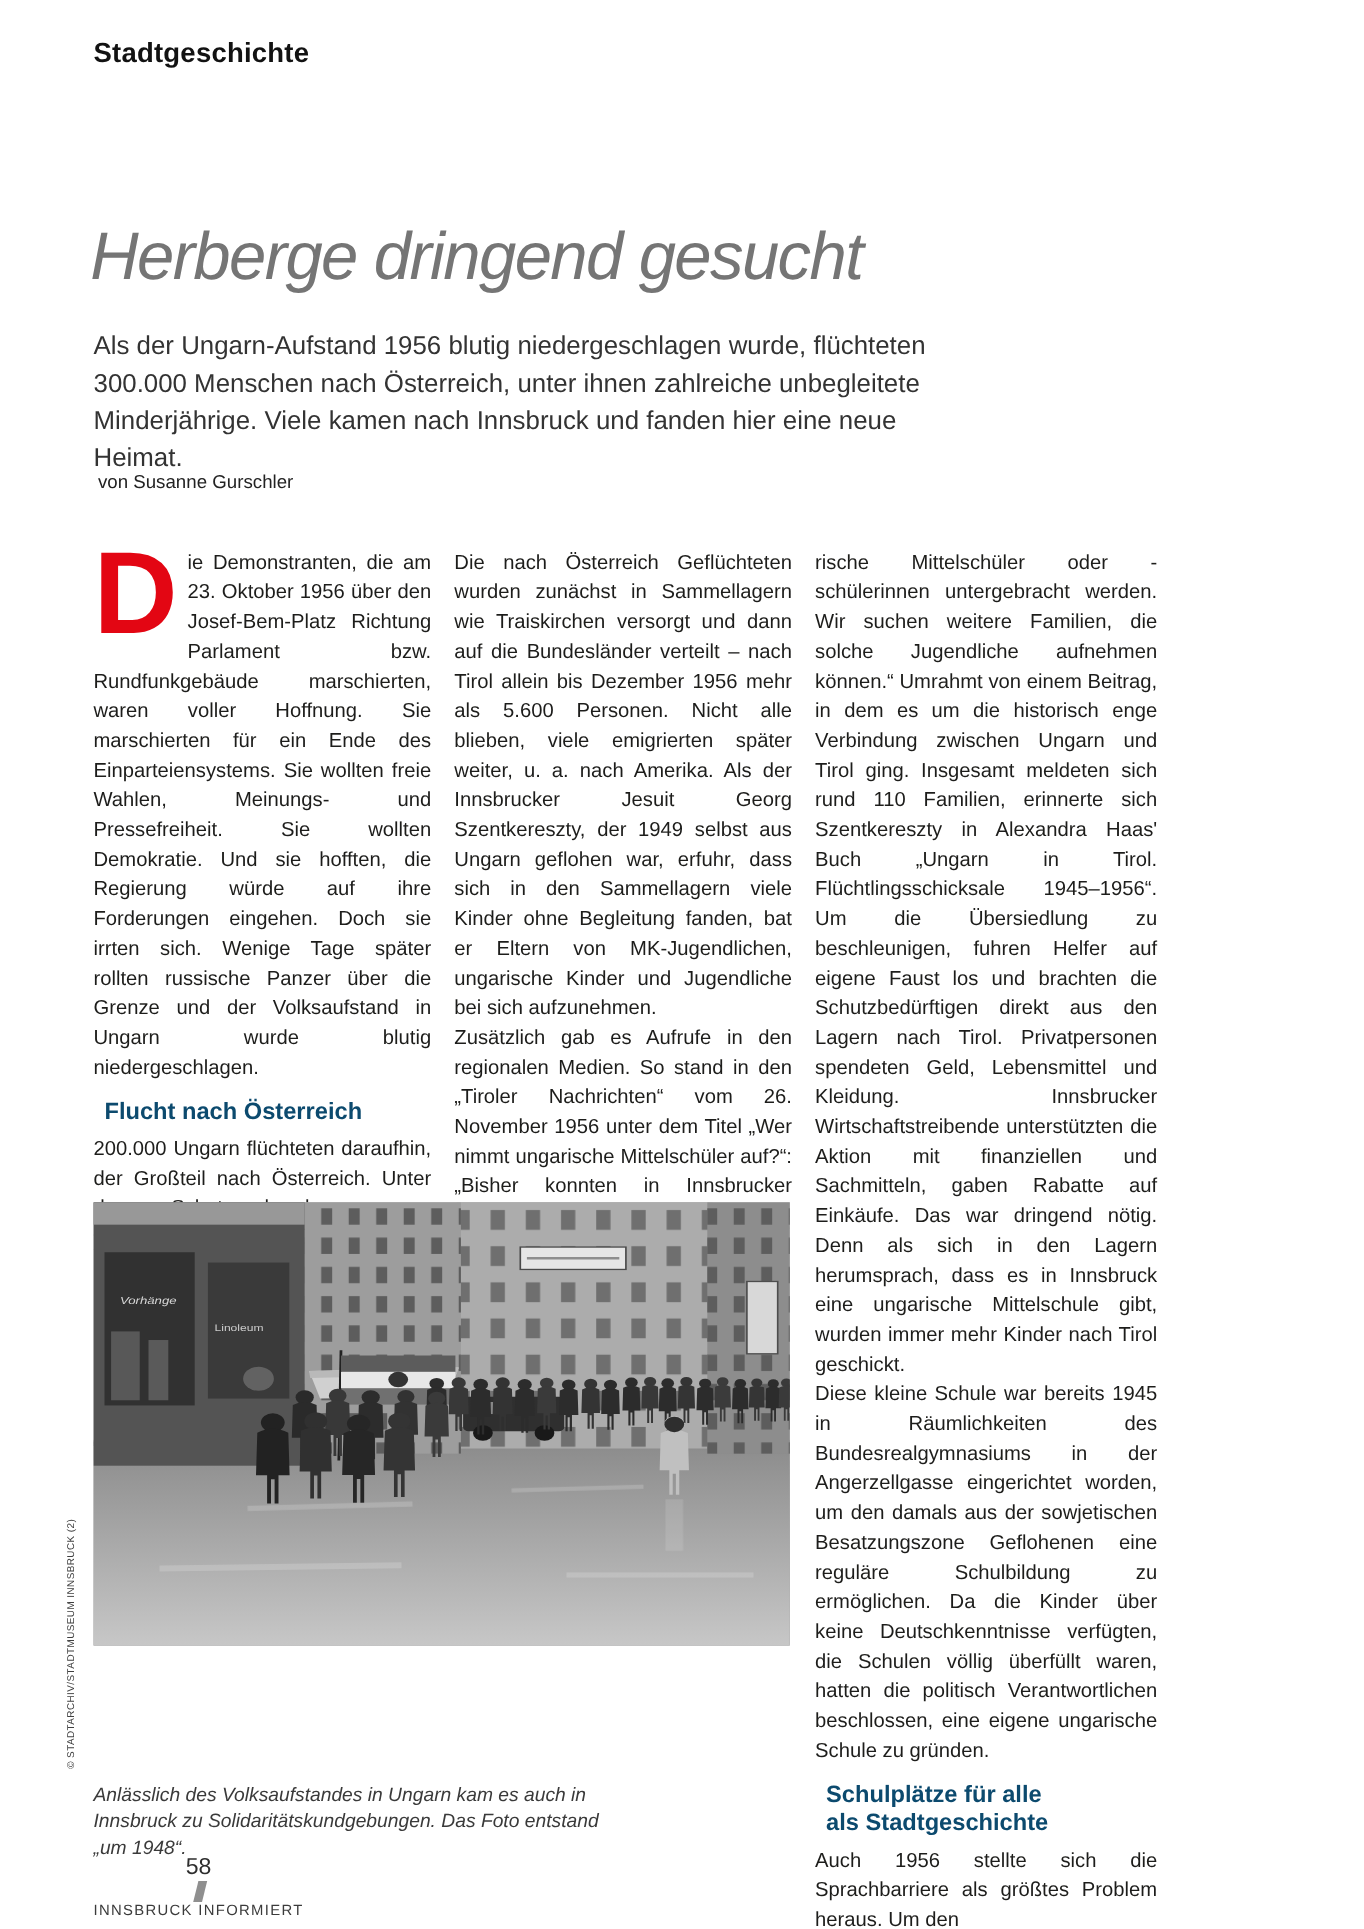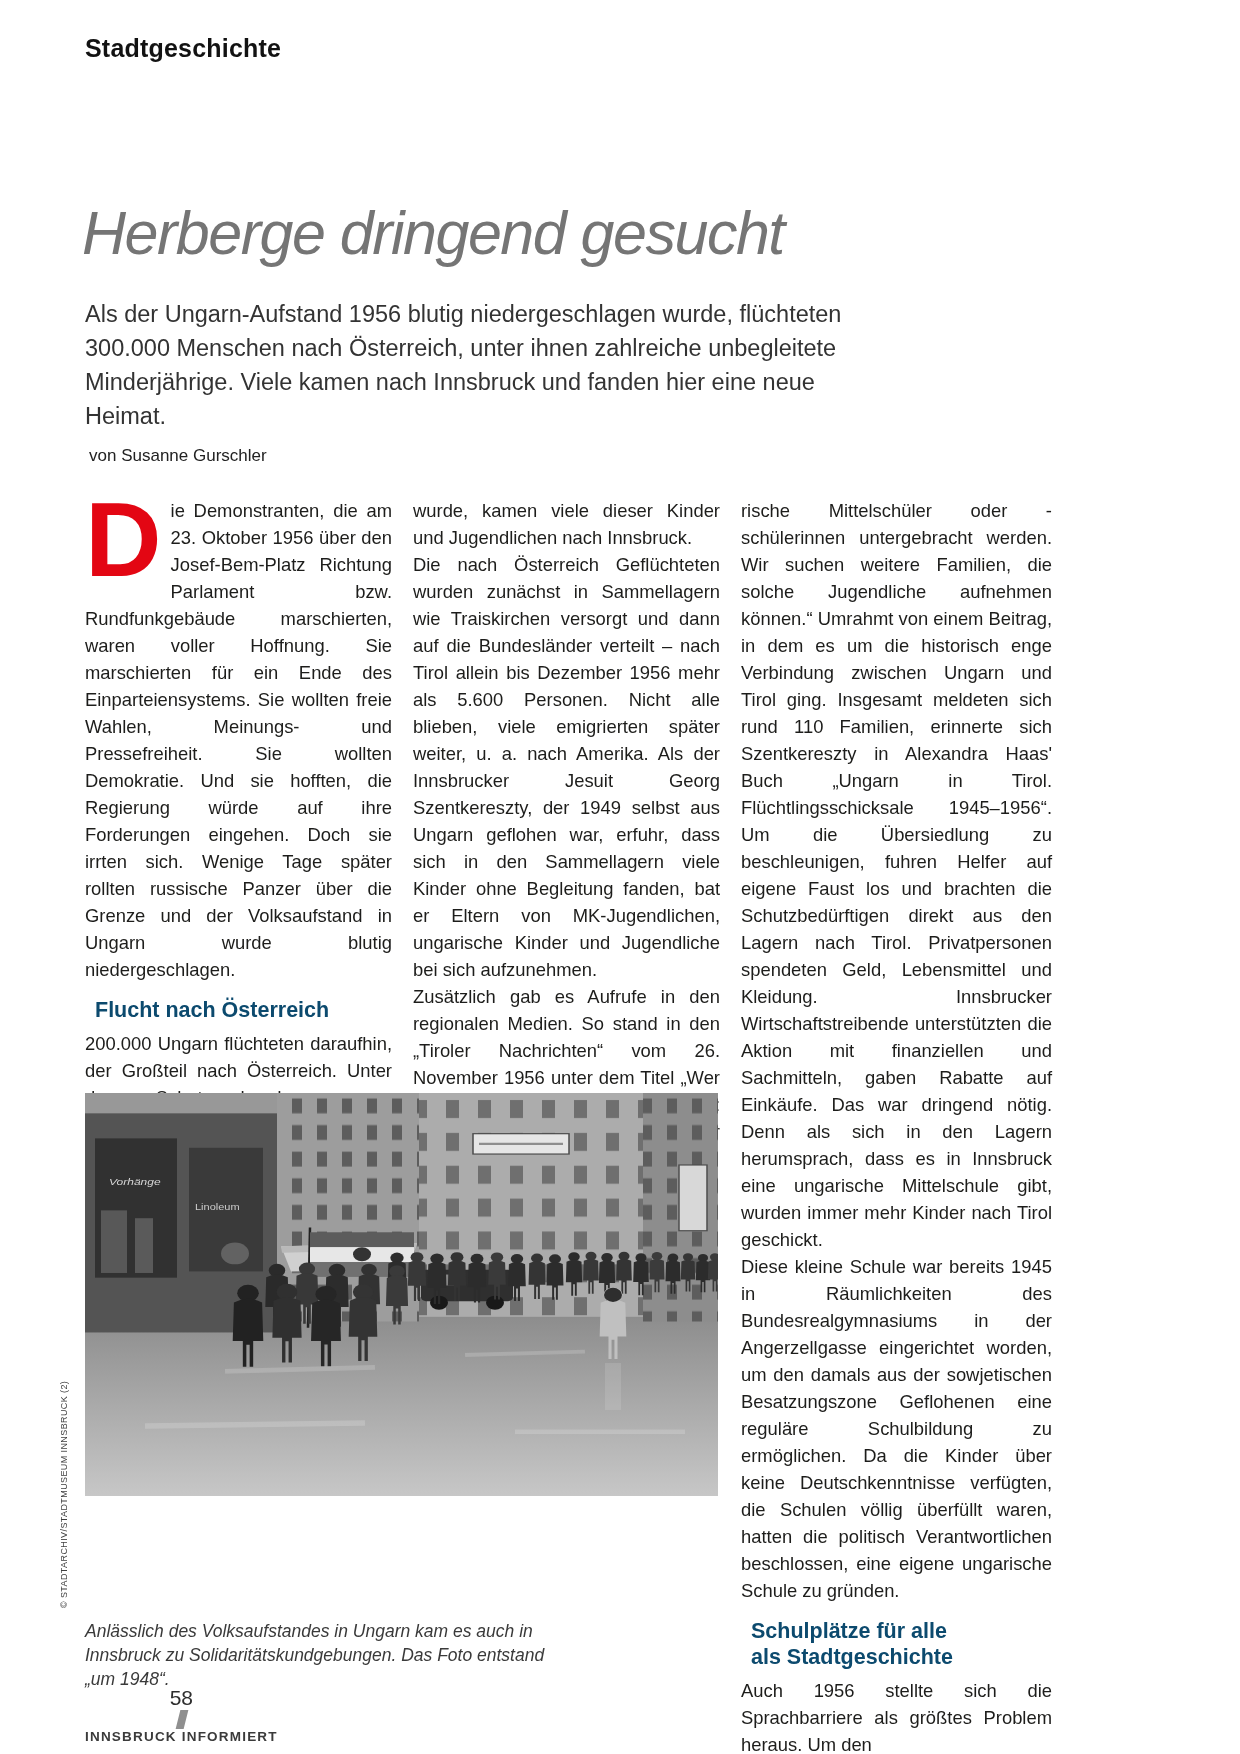--- a/index.html
+++ b/index.html
@@ -19,21 +19,21 @@
     position:absolute;left:82px;top:198px;
     font-size:61px;font-weight:normal;font-style:italic;
     color:#757575;letter-spacing:-1.5px;white-space:nowrap;
   }
   .lead{
     position:absolute;left:85px;top:297px;width:790px;
     font-size:23.5px;line-height:34px;color:#333333;
   }
   .byline{
     position:absolute;left:89px;top:429px;
-    font-size:17px;color:#222222;margin-top:17px;
+    font-size:17px;color:#222222;
   }
   .col{
     position:absolute;top:497px;width:307px;
     font-size:18.4px;line-height:27px;text-align:justify;
     color:#1d1d1b;
   }
   .col p{margin:0;}
   .col-1{left:85px;}
   .col-2{left:413px;}
   .col-3{left:741px;width:311px;}
@@ -67,21 +67,21 @@
     position:absolute;left:85px;top:1686px;
     display:flex;align-items:center;flex-direction:column;
   }
   .page-number{font-size:21px;color:#2e2e2e;}
   .footer-slash{
     width:8px;height:19px;background:#8f8f8f;
     transform:skewX(-14deg);
     margin:0 12px 0 14px;
   }
   .magazine-name{
-    font-size:13.5px;font-weight:bold;letter-spacing:1.2px;color:#3b3b3b;
+    font-size:13.5px;font-weight:normal;letter-spacing:1.2px;color:#3b3b3b;
   }
 </style>
 </head>
 <body>
 
 <div class="page">
 
   <div class="section-label">Stadtgeschichte</div>
 
   <h1 class="article-title" style="margin:0;">Herberge dringend gesucht</h1>
@@ -90,21 +90,20 @@
 
   <div class="byline">von Susanne Gurschler</div>
 
   <div class="col col-1">
     <p><span class="dropcap">D</span><span>ie Demonstranten, die am 23. Oktober 1956 über den Josef-Bem-Platz Richtung Parlament bzw. Rundfunkgebäude marschierten, waren voller Hoffnung. Sie marschierten für ein Ende des Einparteiensystems. Sie wollten freie Wahlen, Meinungs- und Pressefreiheit. Sie wollten Demokratie. Und sie hofften, die Regierung würde auf ihre Forderungen eingehen. Doch sie irrten sich. Wenige Tage später rollten russische Panzer über die Grenze und der Volksaufstand in Ungarn wurde blutig niedergeschlagen.</span></p>
     <h2 class="subhead">Flucht nach Österreich</h2>
     <p>200.000 Ungarn flüchteten daraufhin, der Großteil nach Österreich. Unter den Schutzsuchenden waren zahlreiche unbegleitete Minderjährige. Dank einer Hilfsaktion, die von der Marianischen Kongregation (MK) in Innsbruck initiiert</p>
   </div>
 
   <div class="col col-2">
-    <p>wurde, kamen viele dieser Kinder und Jugendlichen nach Innsbruck.</p>
     <p>Die nach Österreich Geflüchteten wurden zunächst in Sammellagern wie Traiskirchen versorgt und dann auf die Bundesländer verteilt – nach Tirol allein bis Dezember 1956 mehr als 5.600 Personen. Nicht alle blieben, viele emigrierten später weiter, u. a. nach Amerika. Als der Innsbrucker Jesuit Georg Szentkereszty, der 1949 selbst aus Ungarn geflohen war, erfuhr, dass sich in den Sammellagern viele Kinder ohne Begleitung fanden, bat er Eltern von MK-Jugendlichen, ungarische Kinder und Jugendliche bei sich aufzunehmen.</p>
     <p>Zusätzlich gab es Aufrufe in den regionalen Medien. So stand in den „Tiroler Nachrichten“ vom 26. November 1956 unter dem Titel „Wer nimmt ungarische Mittelschüler auf?“: „Bisher konnten in Innsbrucker Familien ungefähr 70 unga-</p>
   </div>
 
   <div class="col col-3">
     <p>rische Mittelschüler oder -schülerinnen untergebracht werden. Wir suchen weitere Familien, die solche Jugendliche aufnehmen können.“ Umrahmt von einem Beitrag, in dem es um die historisch enge Verbindung zwischen Ungarn und Tirol ging. Insgesamt meldeten sich rund 110 Familien, erinnerte sich Szentkereszty in Alexandra Haas' Buch „Ungarn in Tirol. Flüchtlingsschicksale 1945–1956“. Um die Übersiedlung zu beschleunigen, fuhren Helfer auf eigene Faust los und brachten die Schutzbedürftigen direkt aus den Lagern nach Tirol. Privatpersonen spendeten Geld, Lebensmittel und Kleidung. Innsbrucker Wirtschaftstreibende unterstützten die Aktion mit finanziellen und Sachmitteln, gaben Rabatte auf Einkäufe. Das war dringend nötig. Denn als sich in den Lagern herumsprach, dass es in Innsbruck eine ungarische Mittelschule gibt, wurden immer mehr Kinder nach Tirol geschickt.</p>
     <p>Diese kleine Schule war bereits 1945 in Räumlichkeiten des Bundesrealgymnasiums in der Angerzellgasse eingerichtet worden, um den damals aus der sowjetischen Besatzungszone Geflohenen eine reguläre Schulbildung zu ermöglichen. Da die Kinder über keine Deutschkenntnisse verfügten, die Schulen völlig überfüllt waren, hatten die politisch Verantwortlichen beschlossen, eine eigene ungarische Schule zu gründen.</p>
     <h2 class="subhead">
       <span class="sh-line">Schulplätze für alle</span>
       <span class="sh-line">als Stadtgeschichte</span>

